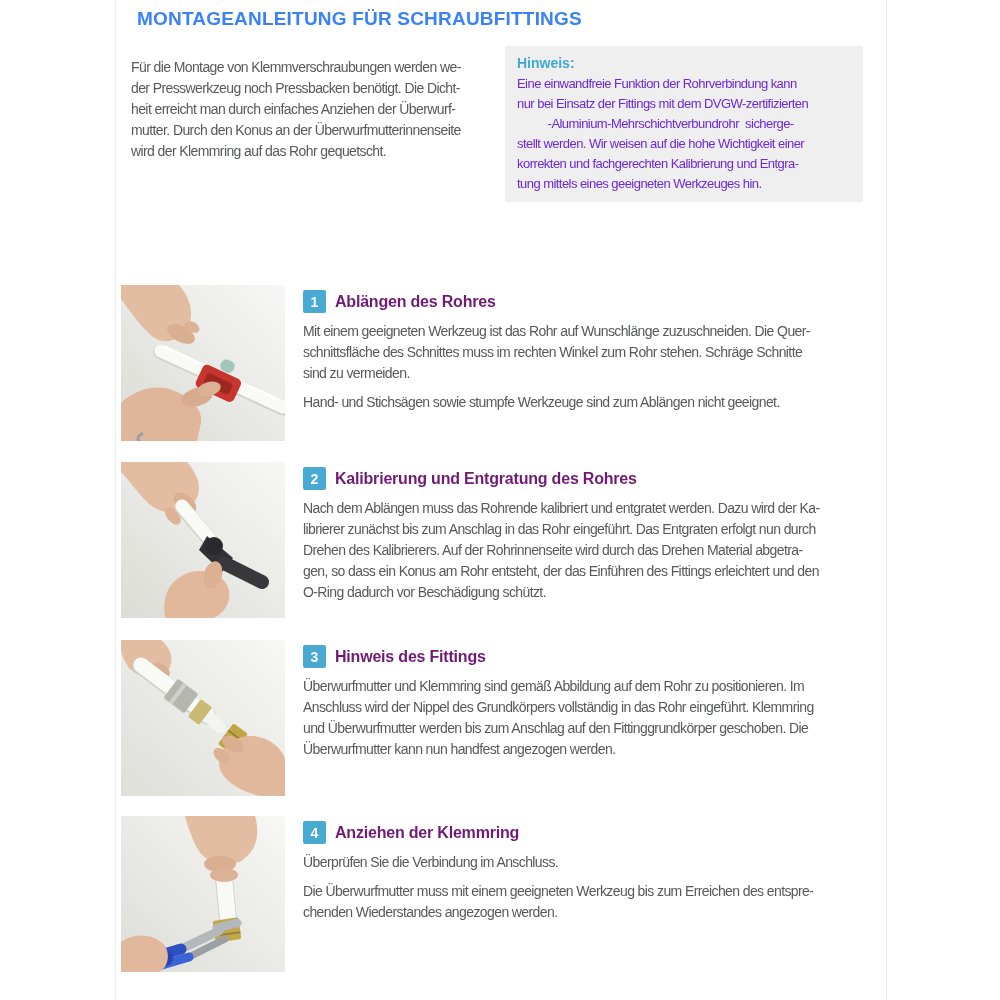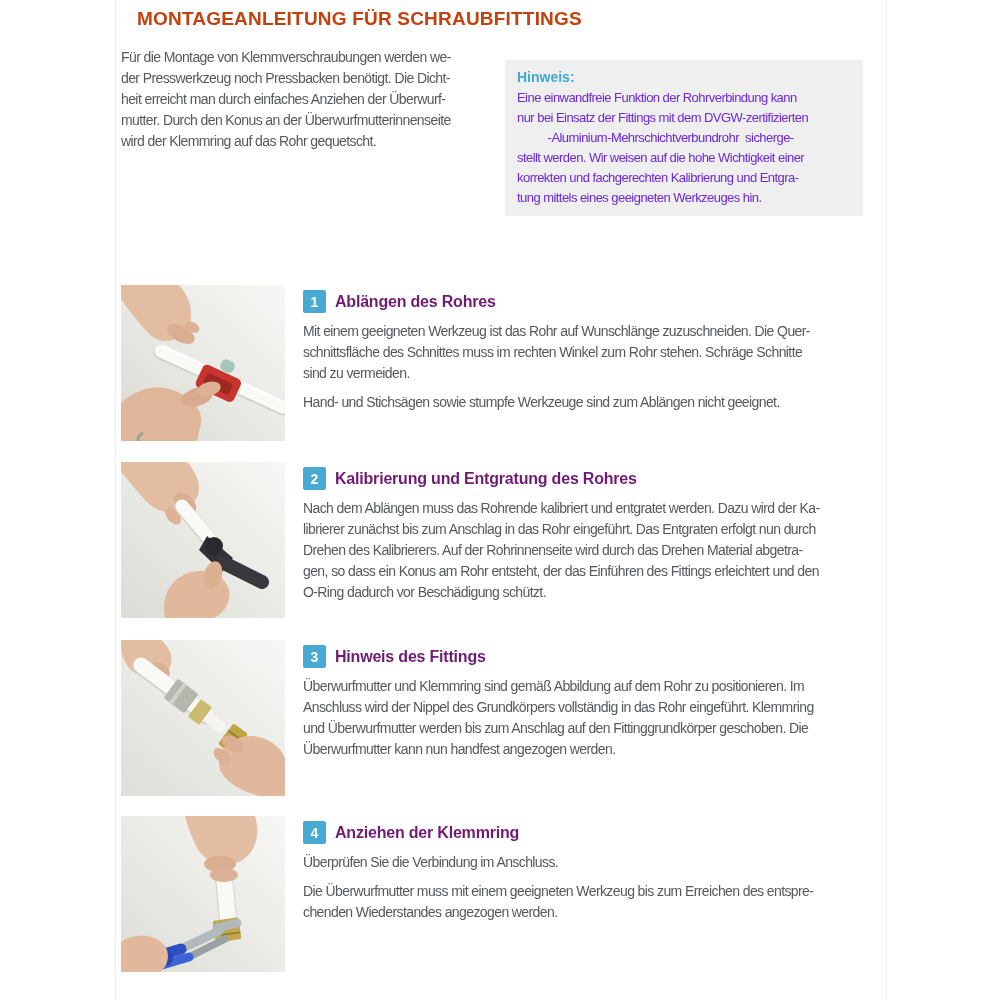--- a/index.html
+++ b/index.html
@@ -6,30 +6,30 @@
   .page{
     position:relative;width:1000px;height:1000px;background:#ffffff;overflow:hidden;
     font-family:"Liberation Sans",sans-serif;color:#57585a;
   }
   .edge{position:absolute;top:0;bottom:0;width:1px;background:#ececec;}
   .edge.left{left:115px;}
   .edge.right{left:886px;}
 
   .title{
     position:absolute;left:137px;top:8px;margin:0;
-    font-size:19px;font-weight:bold;letter-spacing:.2px;color:#c2410c;
+    font-size:19px;font-weight:bold;letter-spacing:.2px;color:#3b82f6;
   }
 
   .pre{white-space:pre;}
   .bodytxt{font-size:14px;letter-spacing:-.6px;line-height:21px;color:#57585a;}
 
-  .intro{position:absolute;left:121px;top:47px;width:378px;margin:0;}
+  .intro{position:absolute;left:121px;top:47px;width:378px;margin:10px;}
 
   .note{
-    position:absolute;left:505px;top:60px;width:358px;min-height:147px;
+    position:absolute;left:505px;top:46px;width:358px;min-height:147px;
     background:#efefef;box-sizing:border-box;padding:9px 10px 8px 12px;
   }
   .note-title{font-size:14px;font-weight:bold;color:#41a8d2;margin:0 0 3px 0;}
   .note-body{font-size:13px;letter-spacing:-.55px;line-height:20px;color:#6d28d9;margin:0;}
 
   .step{position:absolute;left:121px;width:770px;}
   .photo{
     position:absolute;left:0;top:0;width:164px;height:156px;display:block;
   }
   .content{position:absolute;left:182px;top:0;right:0;}

